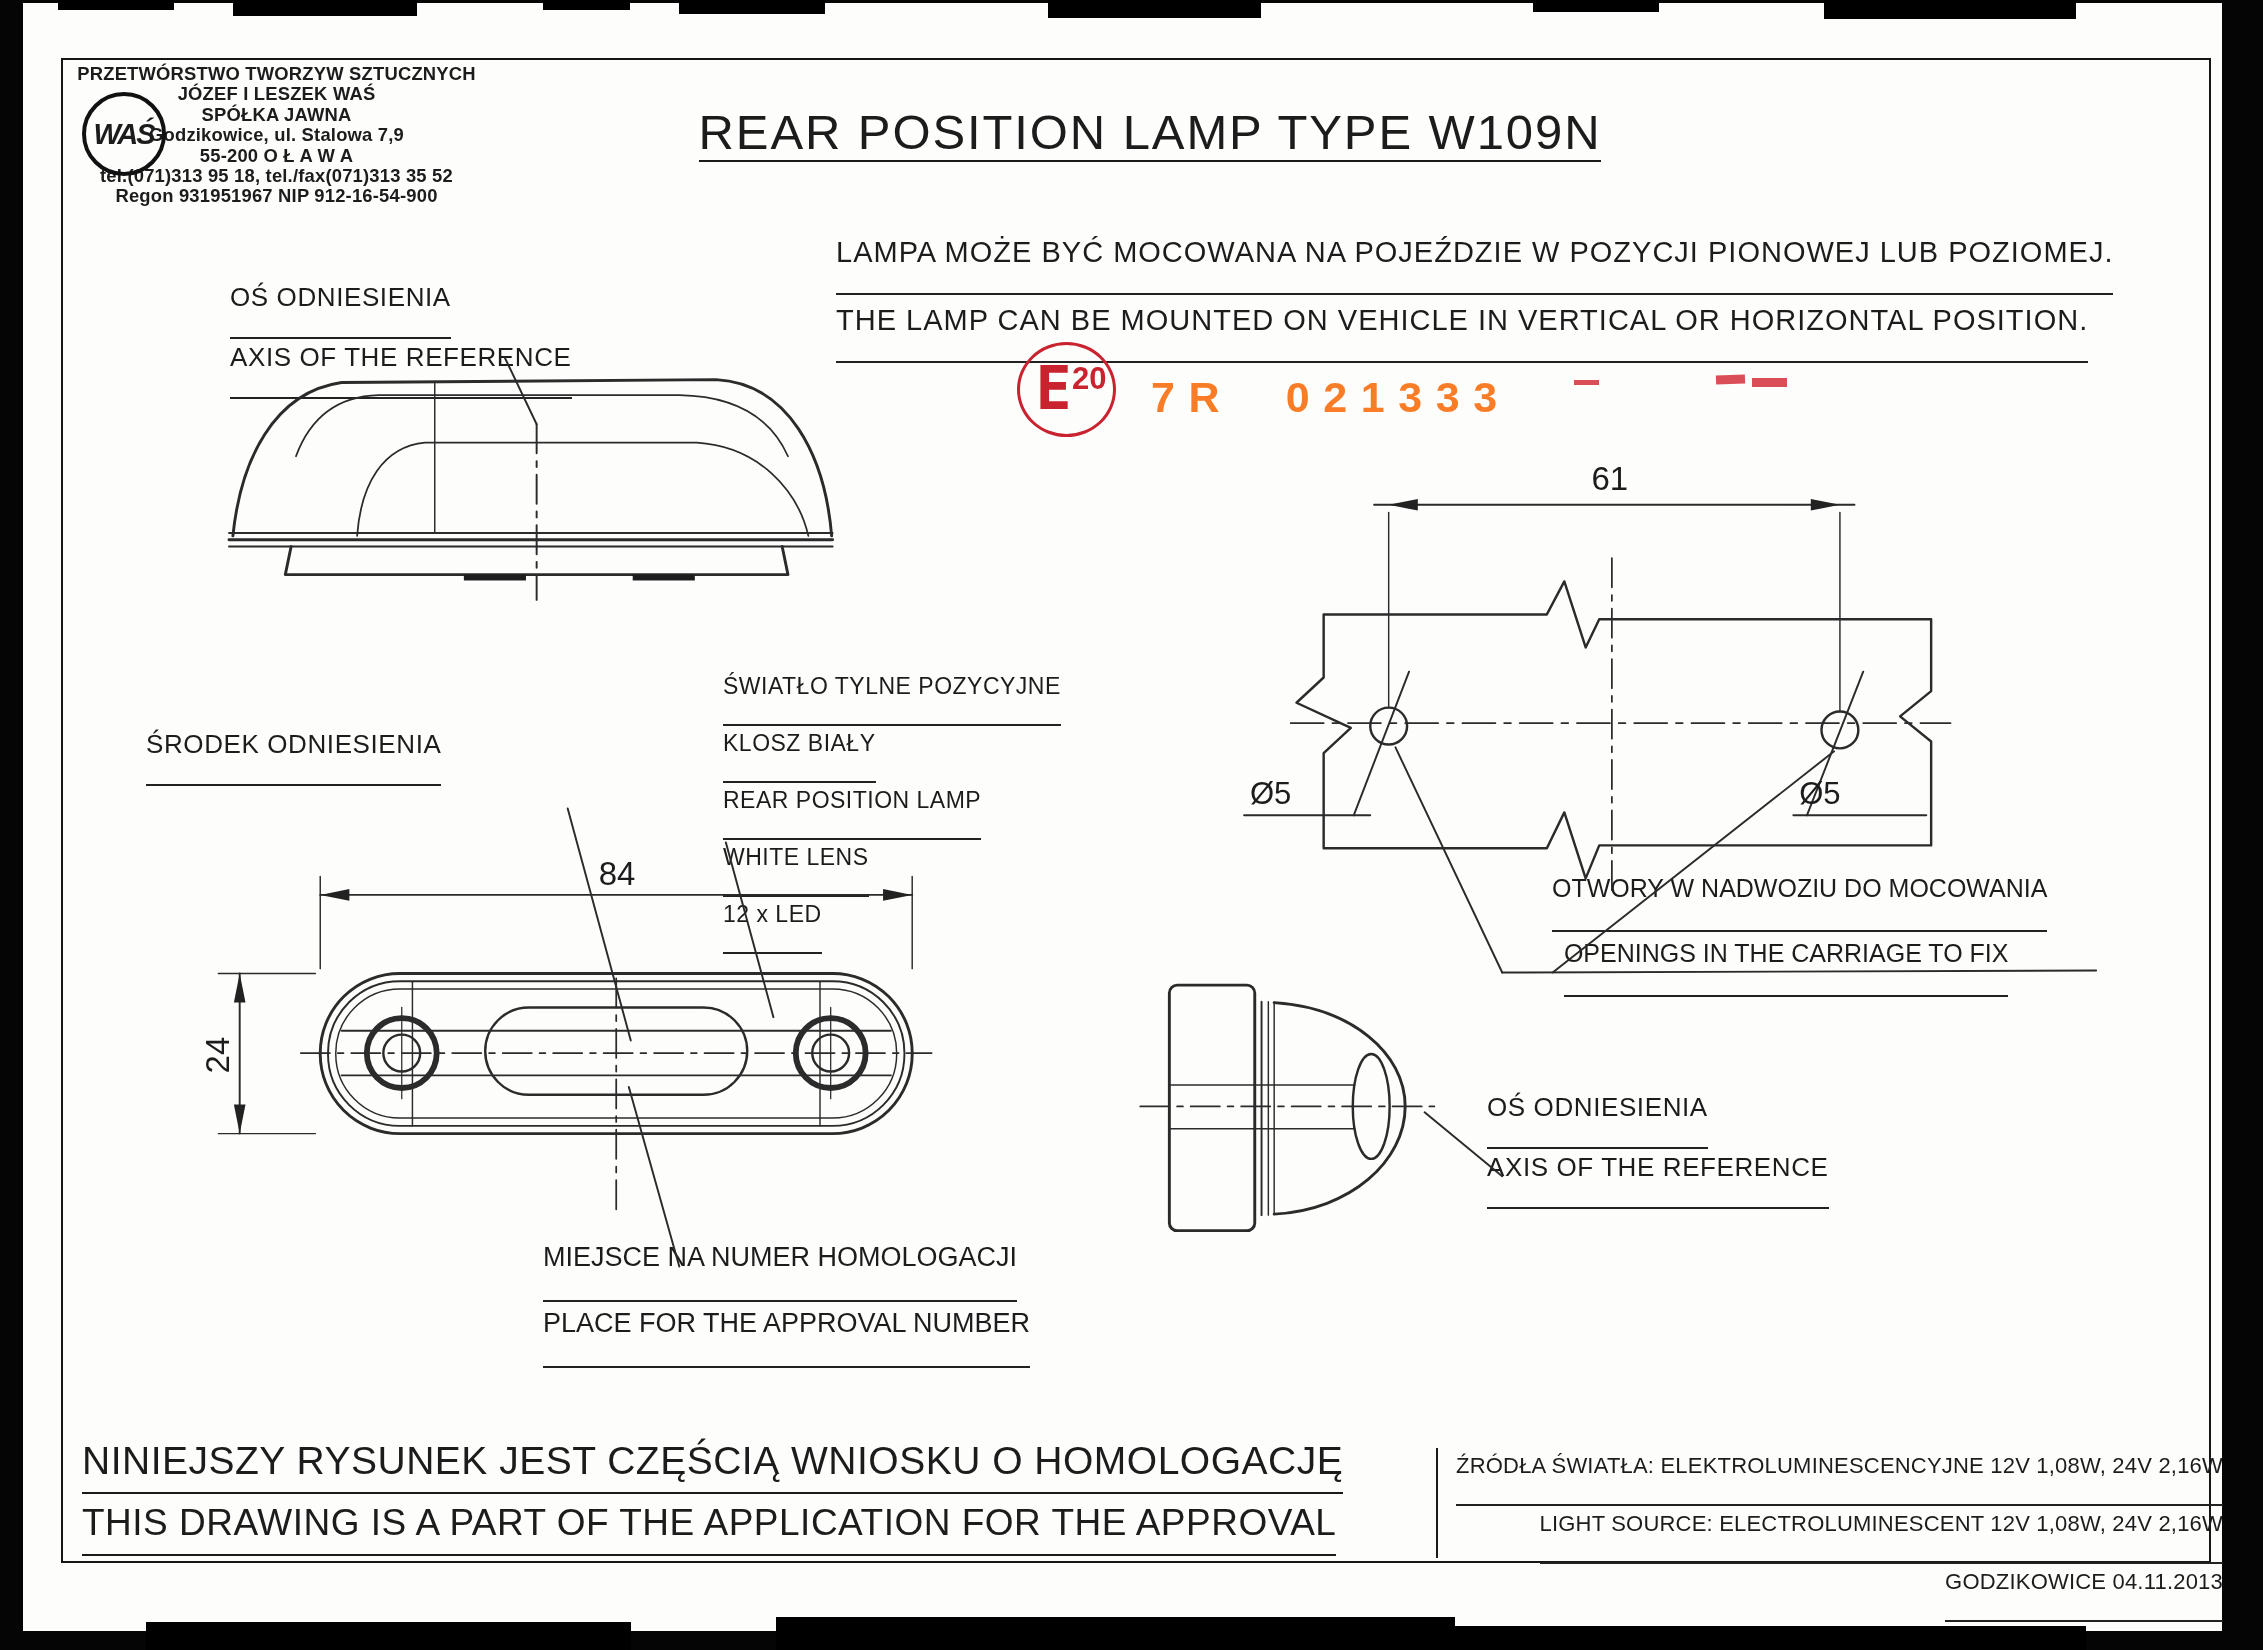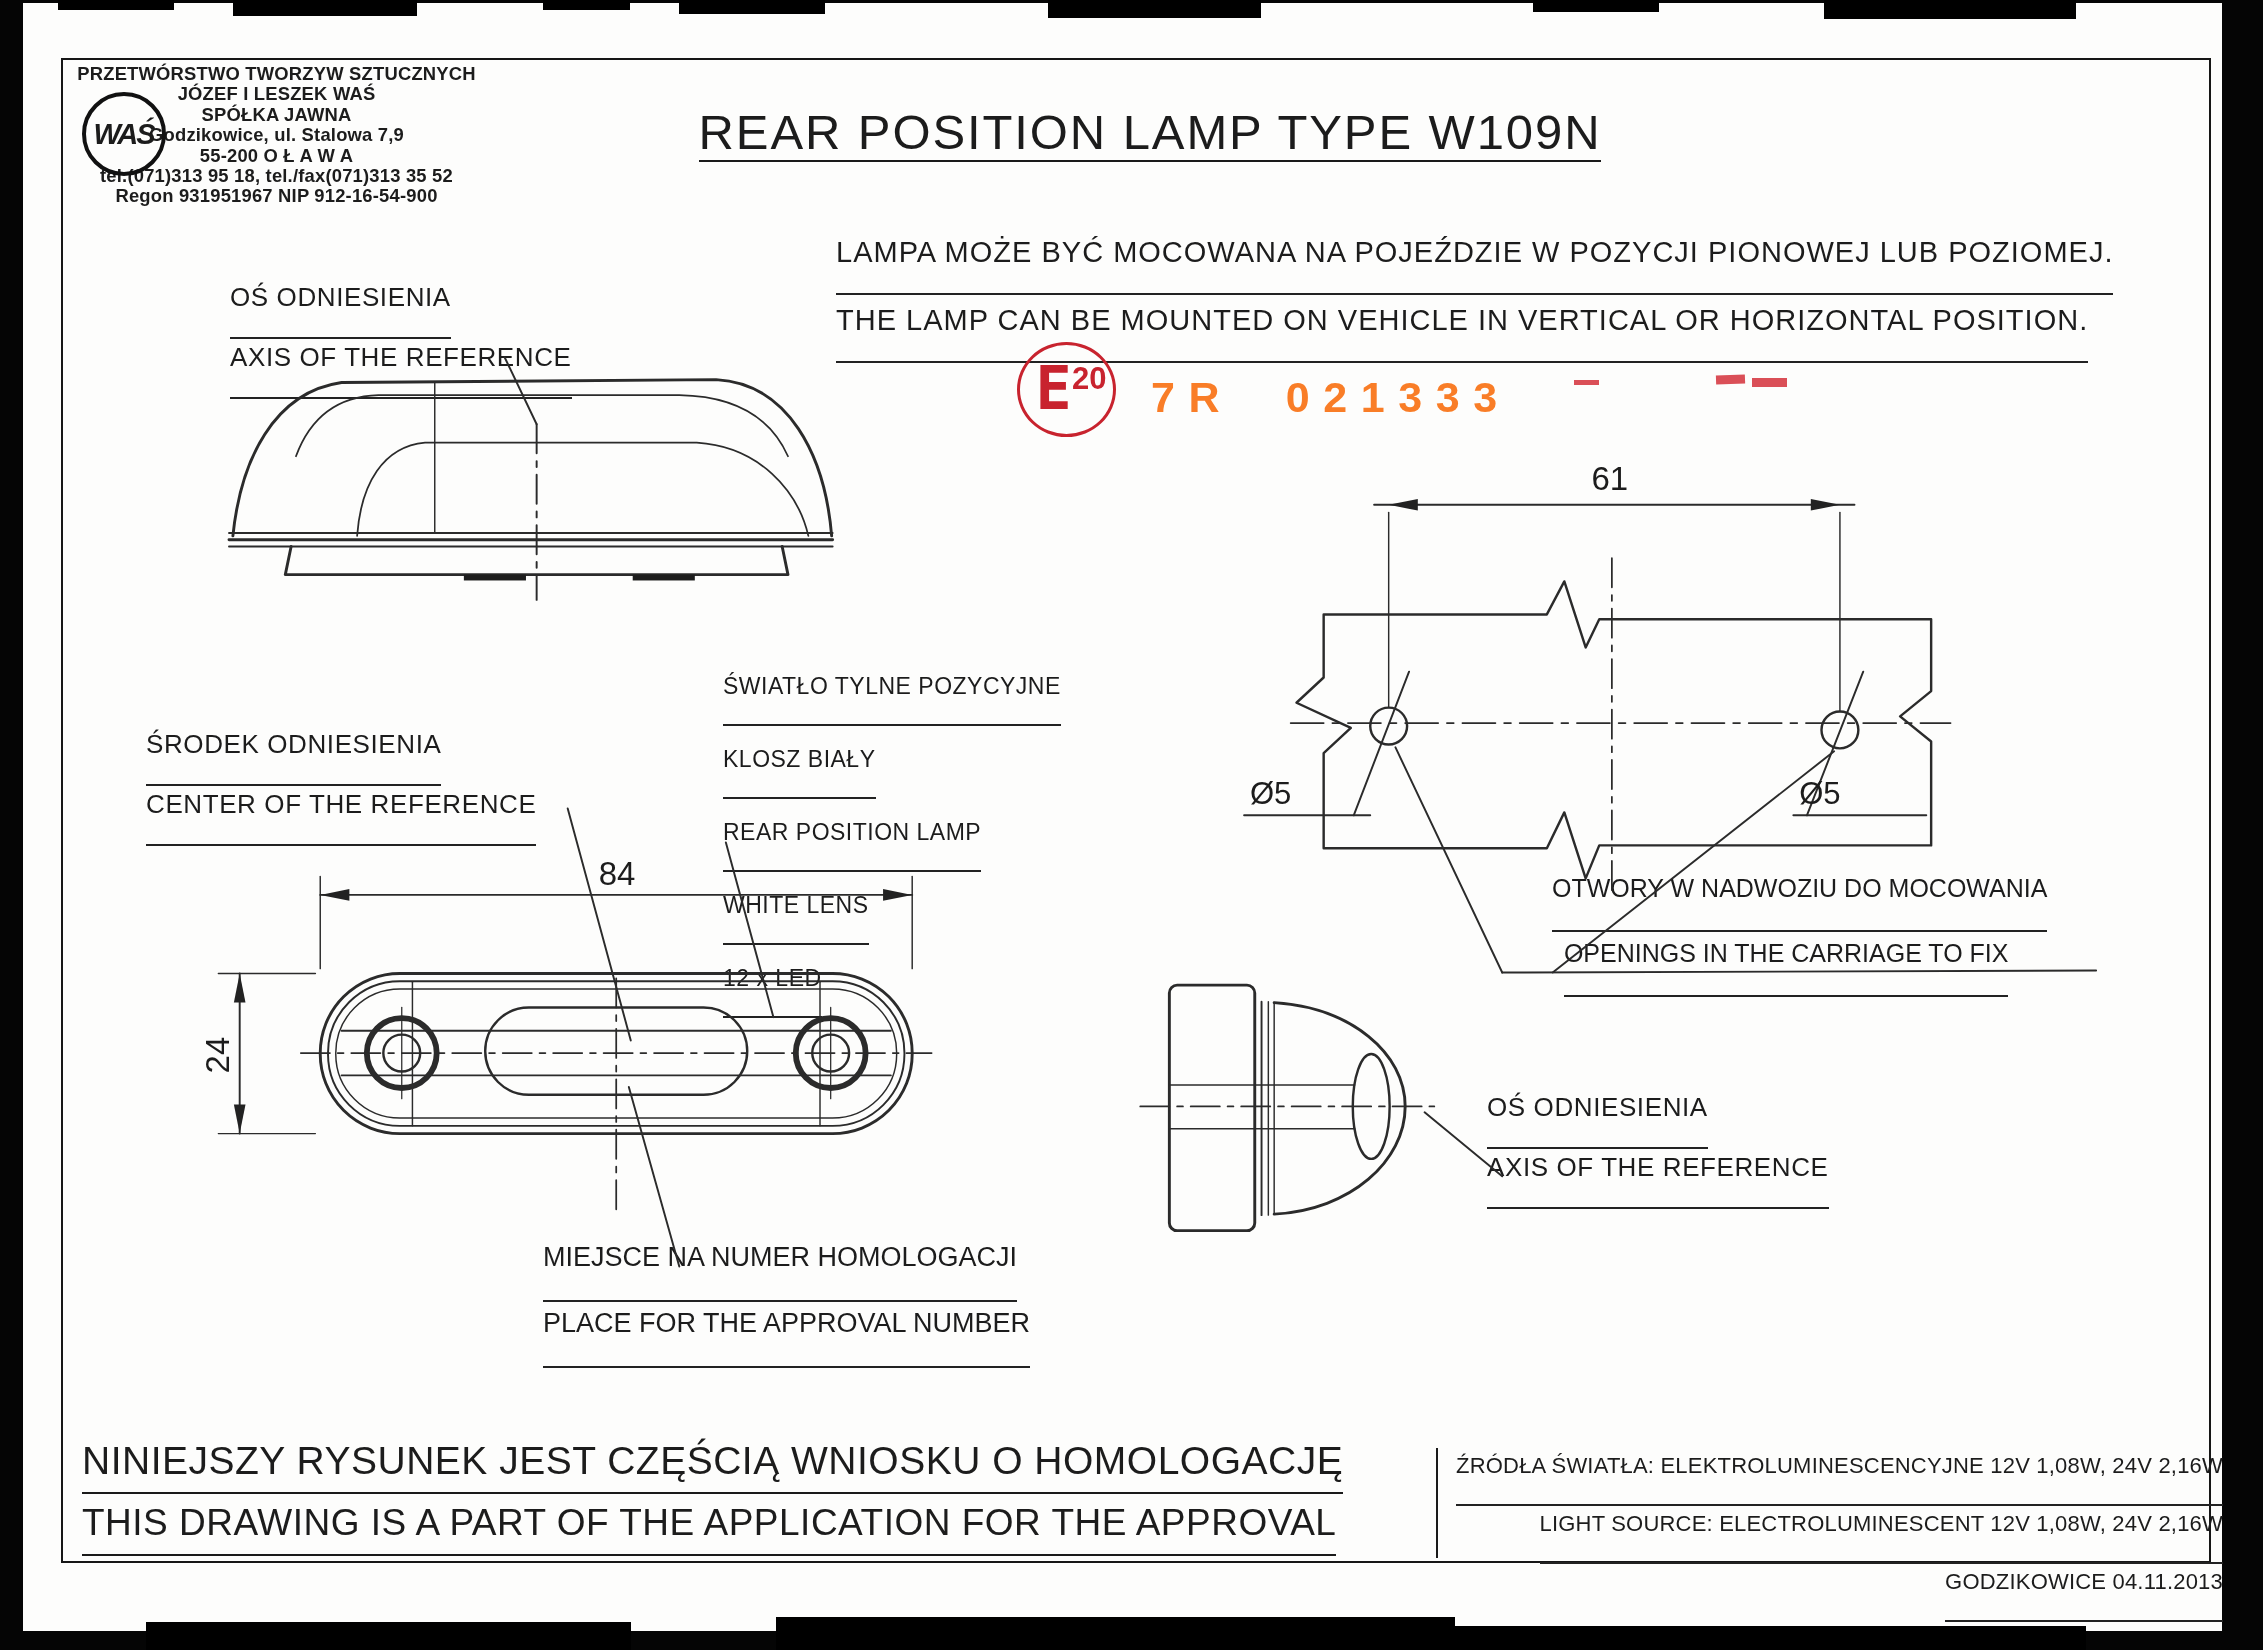--- a/index.html
+++ b/index.html
@@ -31,21 +31,21 @@
   .ecirc .e{position:absolute;left:15.5px;top:7.8px;font-size:60px;font-weight:bold;font-family:"DejaVu Sans Mono",monospace;}
   .ecirc .n{position:absolute;left:52px;top:15.5px;font-size:31px;font-weight:bold;}
   .stampcode{position:absolute;left:134px;top:31px;color:#f97316;font-family:Liberation Sans, sans-serif;
          font-size:43px;font-weight:bold;letter-spacing:13.6px;word-spacing:27px;opacity:.92;}
   .red-dash{position:absolute;background:#d4303a;opacity:.85;}
   
   .lab{font-size:26px;letter-spacing:0.6px;line-height:37px;}
   .axis-top{left:230px;top:279px;}
   .center-ref{left:146px;top:726px;}
   .light{left:723px;top:670px;font-size:23px;line-height:33px;letter-spacing:0.5px;}
-  .light div{margin-bottom:17px;}
+  .light div{margin-bottom:1px;}
   .miejsce{left:543px;top:1236px;font-size:27px;line-height:43px;}
   .otwory{left:1525px;top:867px;font-size:25px;line-height:42px;text-align:center;}
   .otwory .l1{padding-left:27px;}
   .axis-side{left:1487px;top:1089px;}
   
   .footer{left:82px;top:1434px;line-height:54px;}
   .footer .pl{font-size:39px;letter-spacing:0.5px;}
   .footer .en{font-size:37px;letter-spacing:0.5px;}
   .source{left:1456px;top:1448px;font-size:22px;line-height:35px;letter-spacing:0.2px;text-align:right;}
   .vdivider{position:absolute;left:1436px;top:1448px;width:2.4px;height:110px;background:#1a1a1a;}
@@ -103,21 +103,20 @@
   <div class="red-dash" style="left:1716px;top:375px;width:29px;height:8.7px;transform:rotate(-2deg)"></div>
   <div class="red-dash" style="left:1752px;top:378px;width:35px;height:8.7px"></div>
 
   <div class="blk lab axis-top">
     <span class="u">OŚ ODNIESIENIA</span><br>
     <span class="u">AXIS OF THE REFERENCE</span>
   </div>
 
   <div class="blk lab center-ref">
     <span class="u">ŚRODEK ODNIESIENIA</span><br>
-    <span class="u">CENTER OF THE REFERENCE</span>
   </div>
 
   <div class="blk light">
     <div><span class="u">ŚWIATŁO TYLNE POZYCYJNE</span></div>
     <div><span class="u">KLOSZ BIAŁY</span></div>
     <div><span class="u">REAR POSITION LAMP</span></div>
     <div><span class="u">WHITE LENS</span></div>
     <div><span class="u">12 x LED</span></div>
   </div>
 

